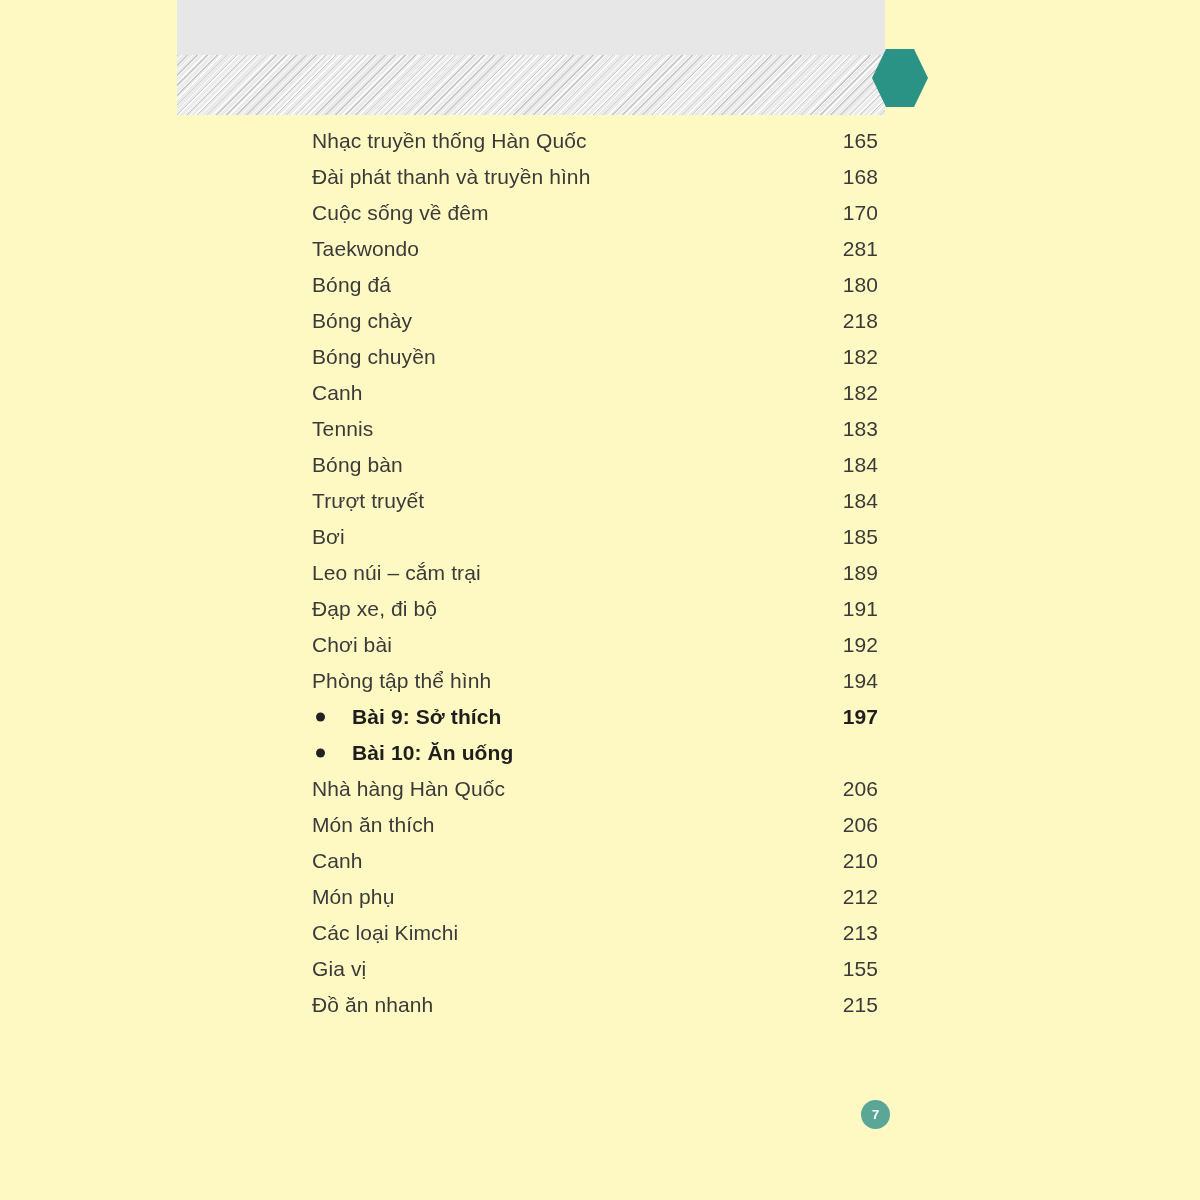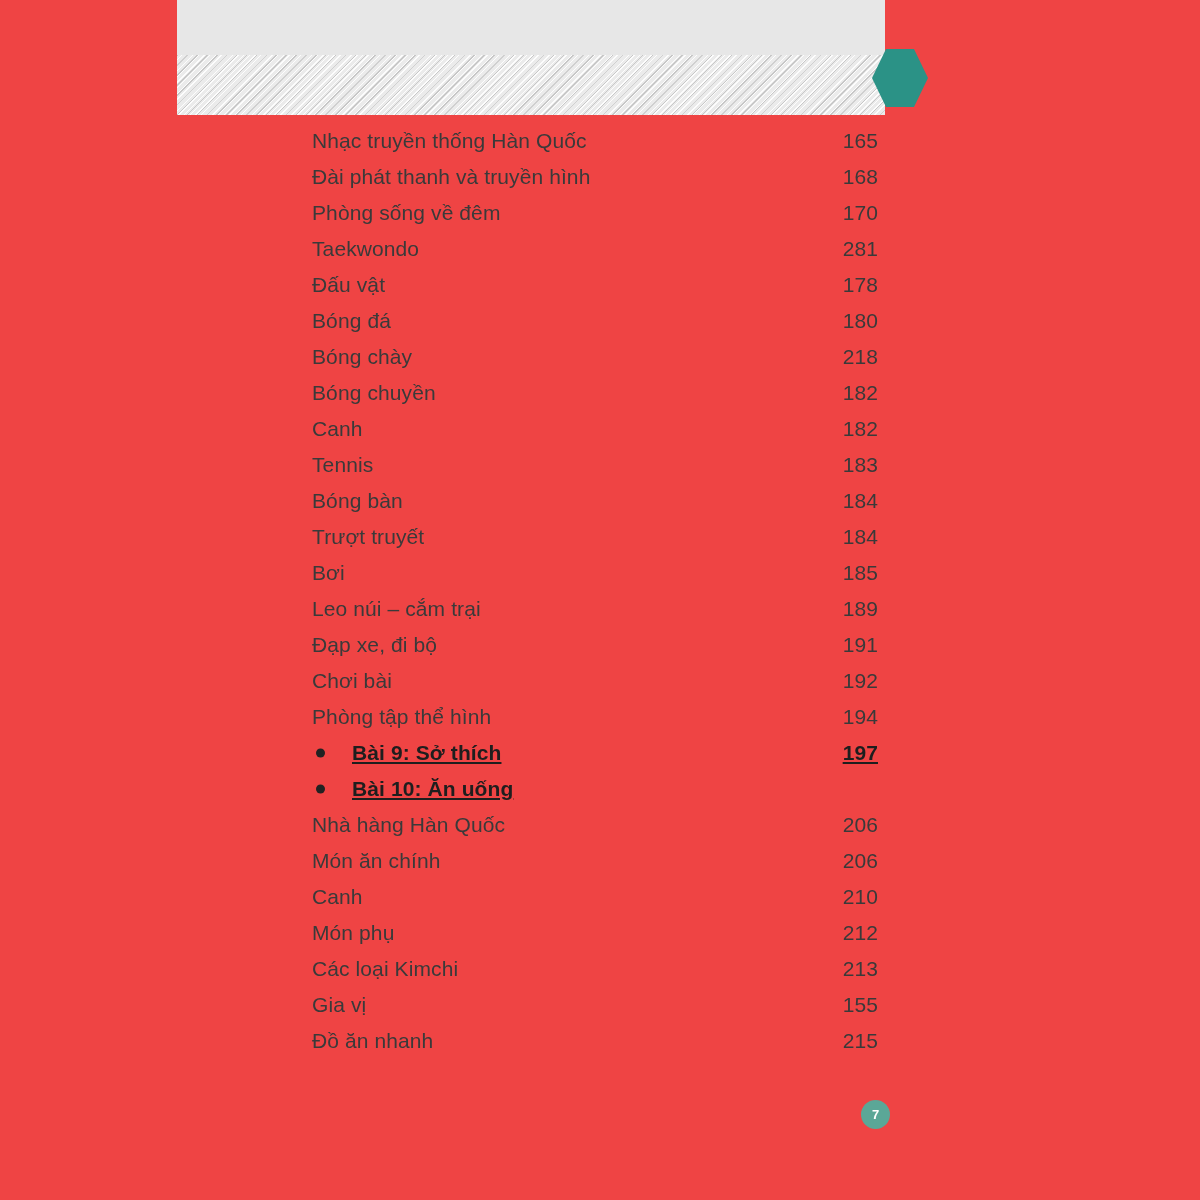--- a/index.html
+++ b/index.html
@@ -4,21 +4,21 @@
 <style>
   html, body {
     margin: 0;
     padding: 0;
     background: #ffffff;
   }
   .page {
     position: relative;
     width: 1200px;
     height: 1200px;
-    background: #ef4444;
+    background: #fef9c3;
     overflow: hidden;
     font-family: "Liberation Sans", "DejaVu Sans", sans-serif;
   }
 
   
   .band-solid {
     position: absolute;
     left: 177px;
     top: 0;
     width: 708px;
@@ -80,21 +80,20 @@
   }
   .toc-row.bulleted .label { padding-left: 40px; }
   .toc-row .pagenum {
     flex: 0 0 auto;
     text-align: right;
     min-width: 50px;
   }
   .toc-row.bold {
     font-weight: bold;
     color: #1e1e1e;
-    text-decoration: underline;
   }
 
   
   .page-badge {
     position: absolute;
     left: 861px;
     top: 1100px;
     width: 29px;
     height: 29px;
     border-radius: 50%;
@@ -121,32 +120,27 @@
       <span class="label">Nhạc truyền thống Hàn Quốc</span>
       <span class="pagenum">165</span>
     </div>
       <div class="toc-row">
 
       <span class="label">Đài phát thanh và truyền hình</span>
       <span class="pagenum">168</span>
     </div>
       <div class="toc-row">
 
-      <span class="label">Phòng sống về đêm</span>
+      <span class="label">Cuộc sống về đêm</span>
       <span class="pagenum">170</span>
     </div>
       <div class="toc-row">
 
       <span class="label">Taekwondo</span>
       <span class="pagenum">281</span>
-    </div>
-      <div class="toc-row">
-
-      <span class="label">Đấu vật</span>
-      <span class="pagenum">178</span>
     </div>
       <div class="toc-row">
 
       <span class="label">Bóng đá</span>
       <span class="pagenum">180</span>
     </div>
       <div class="toc-row">
 
       <span class="label">Bóng chày</span>
       <span class="pagenum">218</span>
@@ -211,21 +205,21 @@
       <span class="label">Bài 10: Ăn uống</span>
       <span class="pagenum"></span>
     </div>
       <div class="toc-row">
 
       <span class="label">Nhà hàng Hàn Quốc</span>
       <span class="pagenum">206</span>
     </div>
       <div class="toc-row">
 
-      <span class="label">Món ăn chính</span>
+      <span class="label">Món ăn thích</span>
       <span class="pagenum">206</span>
     </div>
       <div class="toc-row">
 
       <span class="label">Canh</span>
       <span class="pagenum">210</span>
     </div>
       <div class="toc-row">
 
       <span class="label">Món phụ</span>

